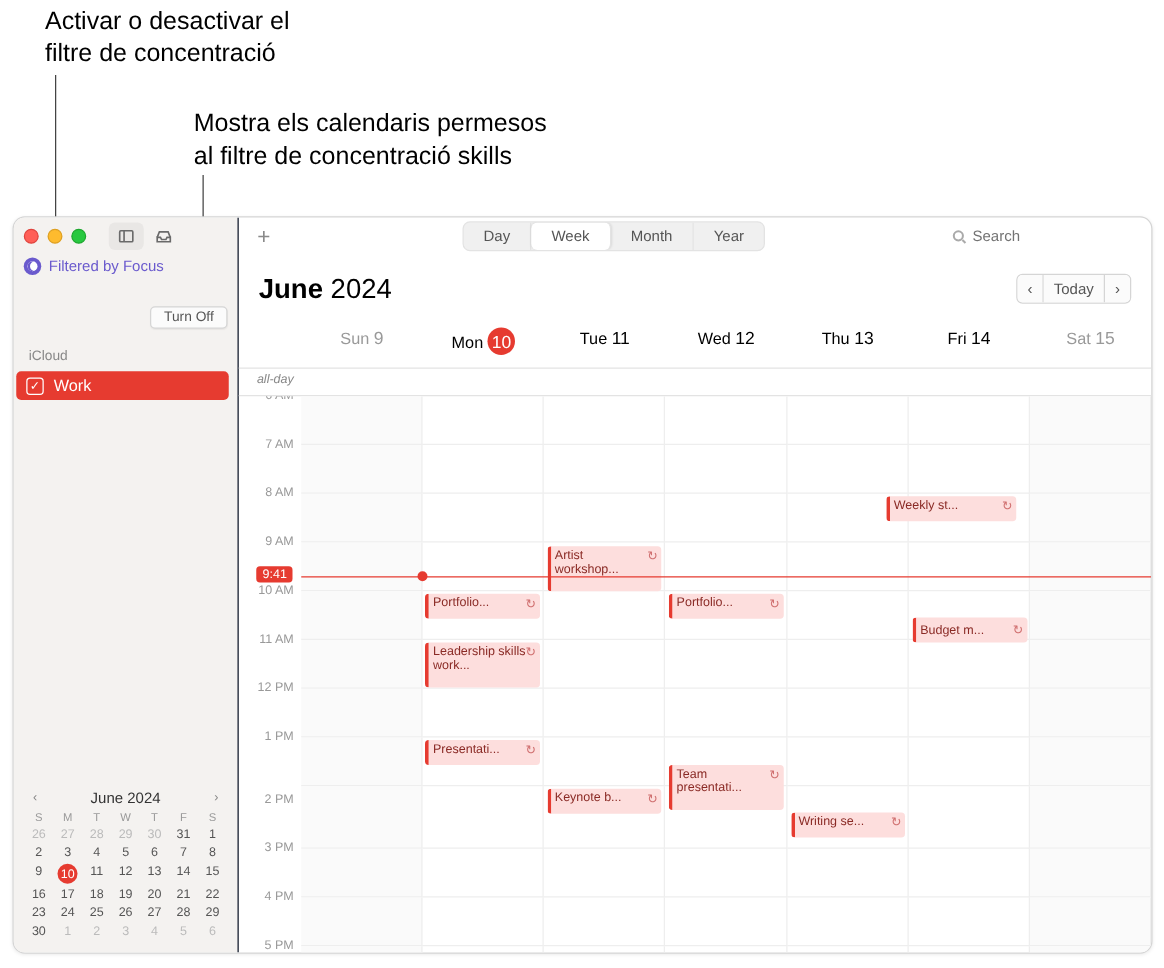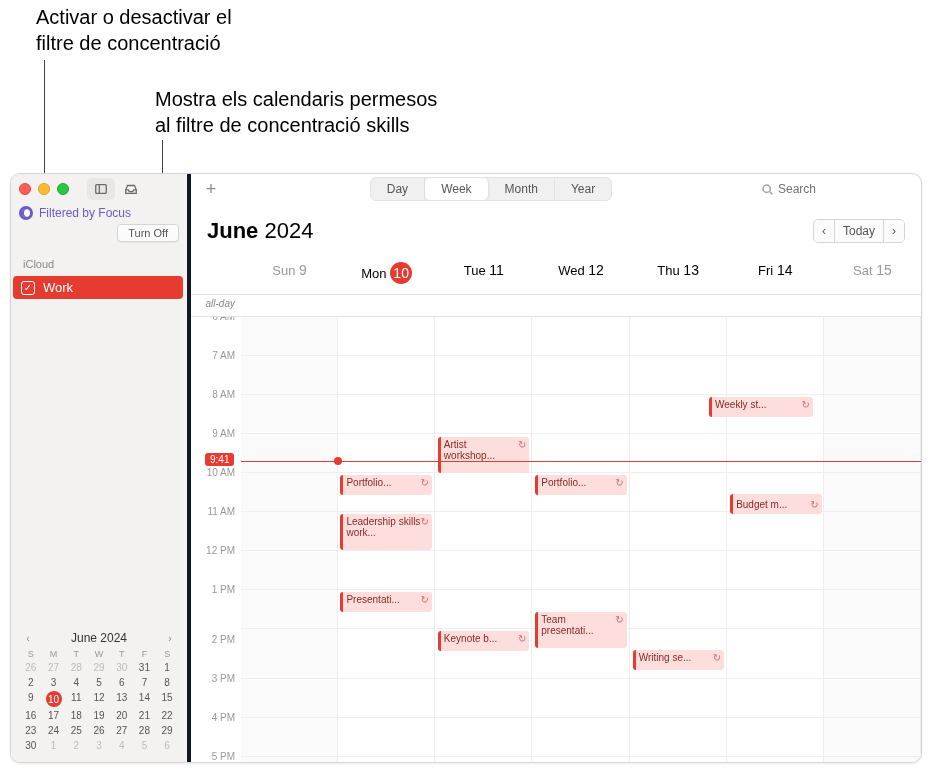--- a/index.html
+++ b/index.html
@@ -2,34 +2,34 @@
 <html><head>
 <meta charset="utf-8">
 <style>
 * { box-sizing: border-box; margin: 0; padding: 0; }
 body { font-family: -apple-system, "Helvetica Neue", Arial, sans-serif; background: #fff; width: 931px; height: 774px; position: relative; }
 .callout1 { position: absolute; left: 36px; top: 4px; font-size: 20px; line-height: 1.3; }
 .callout2 { position: absolute; left: 155px; top: 86px; font-size: 20px; line-height: 1.3; }
 .line1 { position: absolute; left: 44px; top: 60px; width: 1px; height: 128px; background: #444; }
 .line2 { position: absolute; left: 162px; top: 140px; width: 1px; height: 170px; background: #444; }
 .window { position: absolute; left: 10px; top: 173px; width: 912px; height: 590px; border: 1px solid #d5d5d5; border-radius: 10px; background: #fff; overflow: hidden; box-shadow: 0 1px 3px rgba(0,0,0,0.08); display: flex; }
-.sidebar { width: 180px; background: #f4f2f0; display: flex; flex-direction: column; border-right: 4px solid #0f172a; }
+.sidebar { width: 180px; background: #f4f2f0; display: flex; flex-direction: column; border-right: 1px solid #0f172a; }
 .titlebar { height: 30px; display: flex; align-items: center; padding: 0 8px; gap: 8px; }
 .traffic { display: flex; gap: 7px; }
 .tl { width: 12px; height: 12px; border-radius: 50%; }
 .tl.close { background: #ff5f57; border: 0.5px solid #e0443e; }
 .tl.min { background: #febb2e; border: 0.5px solid #dea022; }
 .tl.max { background: #28c840; border: 0.5px solid #1ea82f; }
 .tb-icons { display: flex; gap: 2px; margin-left: 10px; }
 .tb-btn { width: 28px; height: 22px; border-radius: 5px; display: flex; align-items: center; justify-content: center; background: #e9e7e5; }
 .tb-btn svg { width: 14px; height: 14px; fill: none; stroke: #6a6a6a; stroke-width: 1.5; }
 .focus-row { padding: 2px 8px 2px 8px; display: flex; align-items: center; gap: 6px; font-size: 12px; color: #6a5acd; }
 .focus-row .moon { width: 14px; height: 14px; border-radius: 50%; background: #6a5acd; display: flex; align-items: center; justify-content: center; }
 .focus-row .moon-inner { width: 8px; height: 8px; border-radius: 50%; background: #fff; box-shadow: inset 2px 0 0 #6a5acd; }
-.turnoff-wrap { padding: 2px 8px; display:flex; justify-content:flex-end; }
+.turnoff-wrap { padding: 2px 8px; display:flex; justify-content:flex-end;margin-top:21px; }
 .turnoff { font-size: 11px; padding: 2px 10px; background: #fbfbfb; border: 1px solid #d5d5d5; border-radius: 4px; color: #555; box-shadow: 0 1px 1px rgba(0,0,0,0.05); }
 .sb-group { font-size: 11px; color: #888; padding: 14px 12px 4px; }
 .cal-item { margin: 2px 0 0 2px; width: 170px; background: #e63b30; color: #fff; border-radius: 4px; padding: 4px 8px; font-size: 13px; display: flex; align-items: center; gap: 8px; }
 .cal-check { width: 14px; height: 14px; border: 1px solid #fff; border-radius: 3px; display:flex; align-items:center; justify-content:center; font-size:10px; }
 .sb-spacer { flex: 1; }
 .mini-cal { padding: 8px 10px 10px; font-size: 10px; color: #555; }
 .mini-head { display: flex; align-items: center; justify-content: space-between; margin-bottom: 4px; }
 .mini-head .label { font-size: 12px; color: #333; }
 .mini-arrow { width: 14px; height: 14px; display:flex; align-items:center; justify-content:center; color:#888; cursor:pointer;}
 .mini-grid { display: grid; grid-template-columns: repeat(7, 1fr); gap: 2px 3px; text-align: center; }

